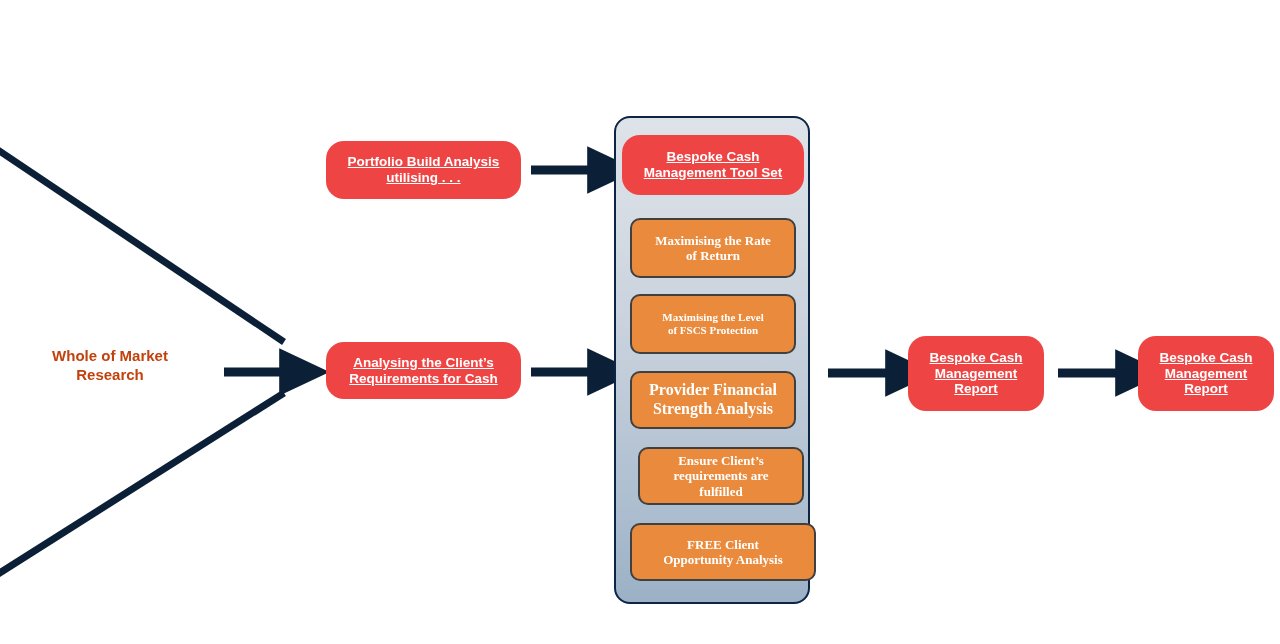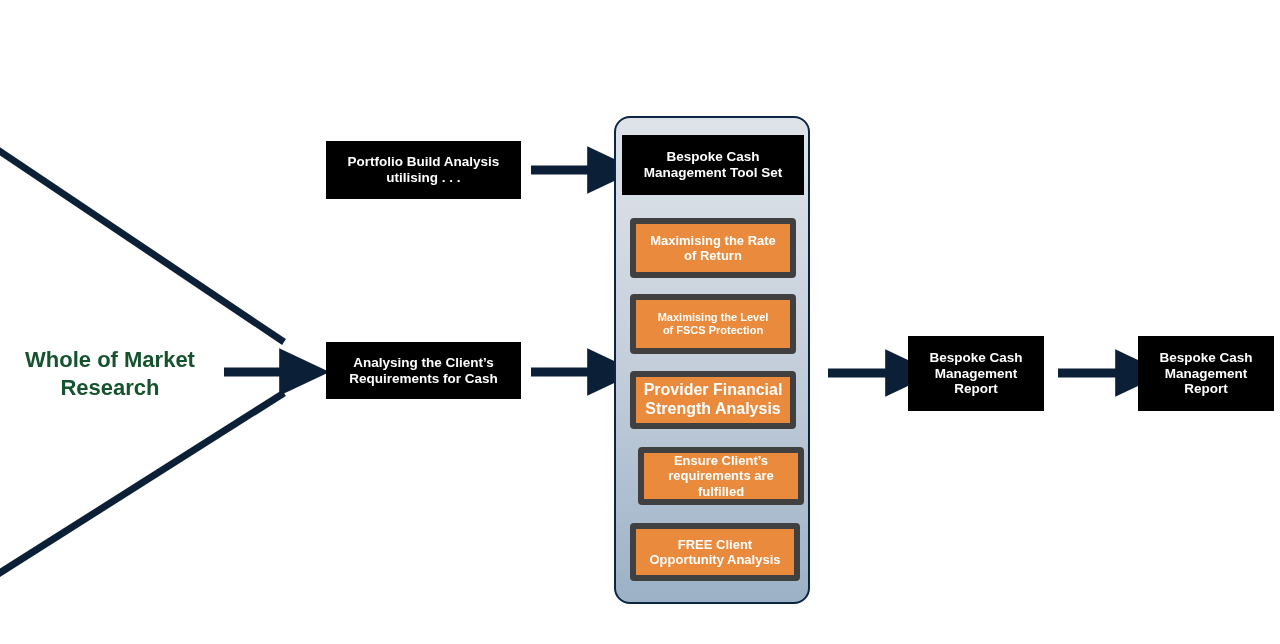--- a/index.html
+++ b/index.html
@@ -32,39 +32,41 @@
     box-sizing: border-box;
     display: flex;
     align-items: center;
     justify-content: center;
     text-align: center;
     font-weight: bold;
     line-height: 1.18;
     white-space: pre-line;
   }
   .node-navy {
-    background: #000000;
+    background: #ef4444;
     color: #ffffff;
-    border-radius: 0;
+    border-radius: 18px;
+    text-decoration: underline;
   }
   .node-orange {
     background: #e98a3c;
     color: #ffffff;
-    border: 6px solid #404040;
-    border-radius: 4px;
+    border: 2px solid #404040;
+    border-radius: 10px;
+    font-family: Liberation Serif, serif;
   }
   
   #wom-research {
     position: absolute;
     left: 20px;
     top: 346px;
     width: 180px;
     text-align: center;
-    color: #14532d;
-    font-size: 22px;
+    color: #c2410c;
+    font-size: 15px;
     font-weight: bold;
     line-height: 1.28;
     white-space: pre-line;
   }
   
   #tool-panel {
     position: absolute;
     left: 614px;
     top: 116px;
     width: 196px;
@@ -78,21 +80,21 @@
                 #9cb1c6 100%);
     border: 2px solid #0d2545;
     border-radius: 16px;
   }
   
   #node-toolset   { left: 622px; top: 135px;  width: 182px; height: 60px; font-size: 13.5px; }
   #node-rate      { left: 630px; top: 218px;  width: 166px; height: 60px; font-size: 13px; }
   #node-fscs      { left: 630px; top: 294px;  width: 166px; height: 60px; font-size: 11px; }
   #node-provider  { left: 630px; top: 371px;  width: 166px; height: 58px; font-size: 16px; }
   #node-ensure    { left: 630px; top: 447px;  width: 166px; height: 58px; font-size: 13px; margin-left: 8px; }
-  #node-free      { left: 630px; top: 523px;  width: 170px; height: 58px; font-size: 13px; }
+  #node-free      { left: 630px; top: 523px;  width: 186px; height: 58px; font-size: 13px; }
 
   
   #node-portfolio { left: 326px; top: 141px; width: 195px; height: 58px; font-size: 13.5px; }
   #node-analysing { left: 326px; top: 342px; width: 195px; height: 57px; font-size: 13.5px; }
 
   
   #node-report-1 { left: 908px; top: 336px; width: 136px; height: 75px; font-size: 13.5px; }
   #node-report-2 { left: 1138px; top: 336px; width: 136px; height: 75px; font-size: 13.5px; }
 </style>
 </head>

